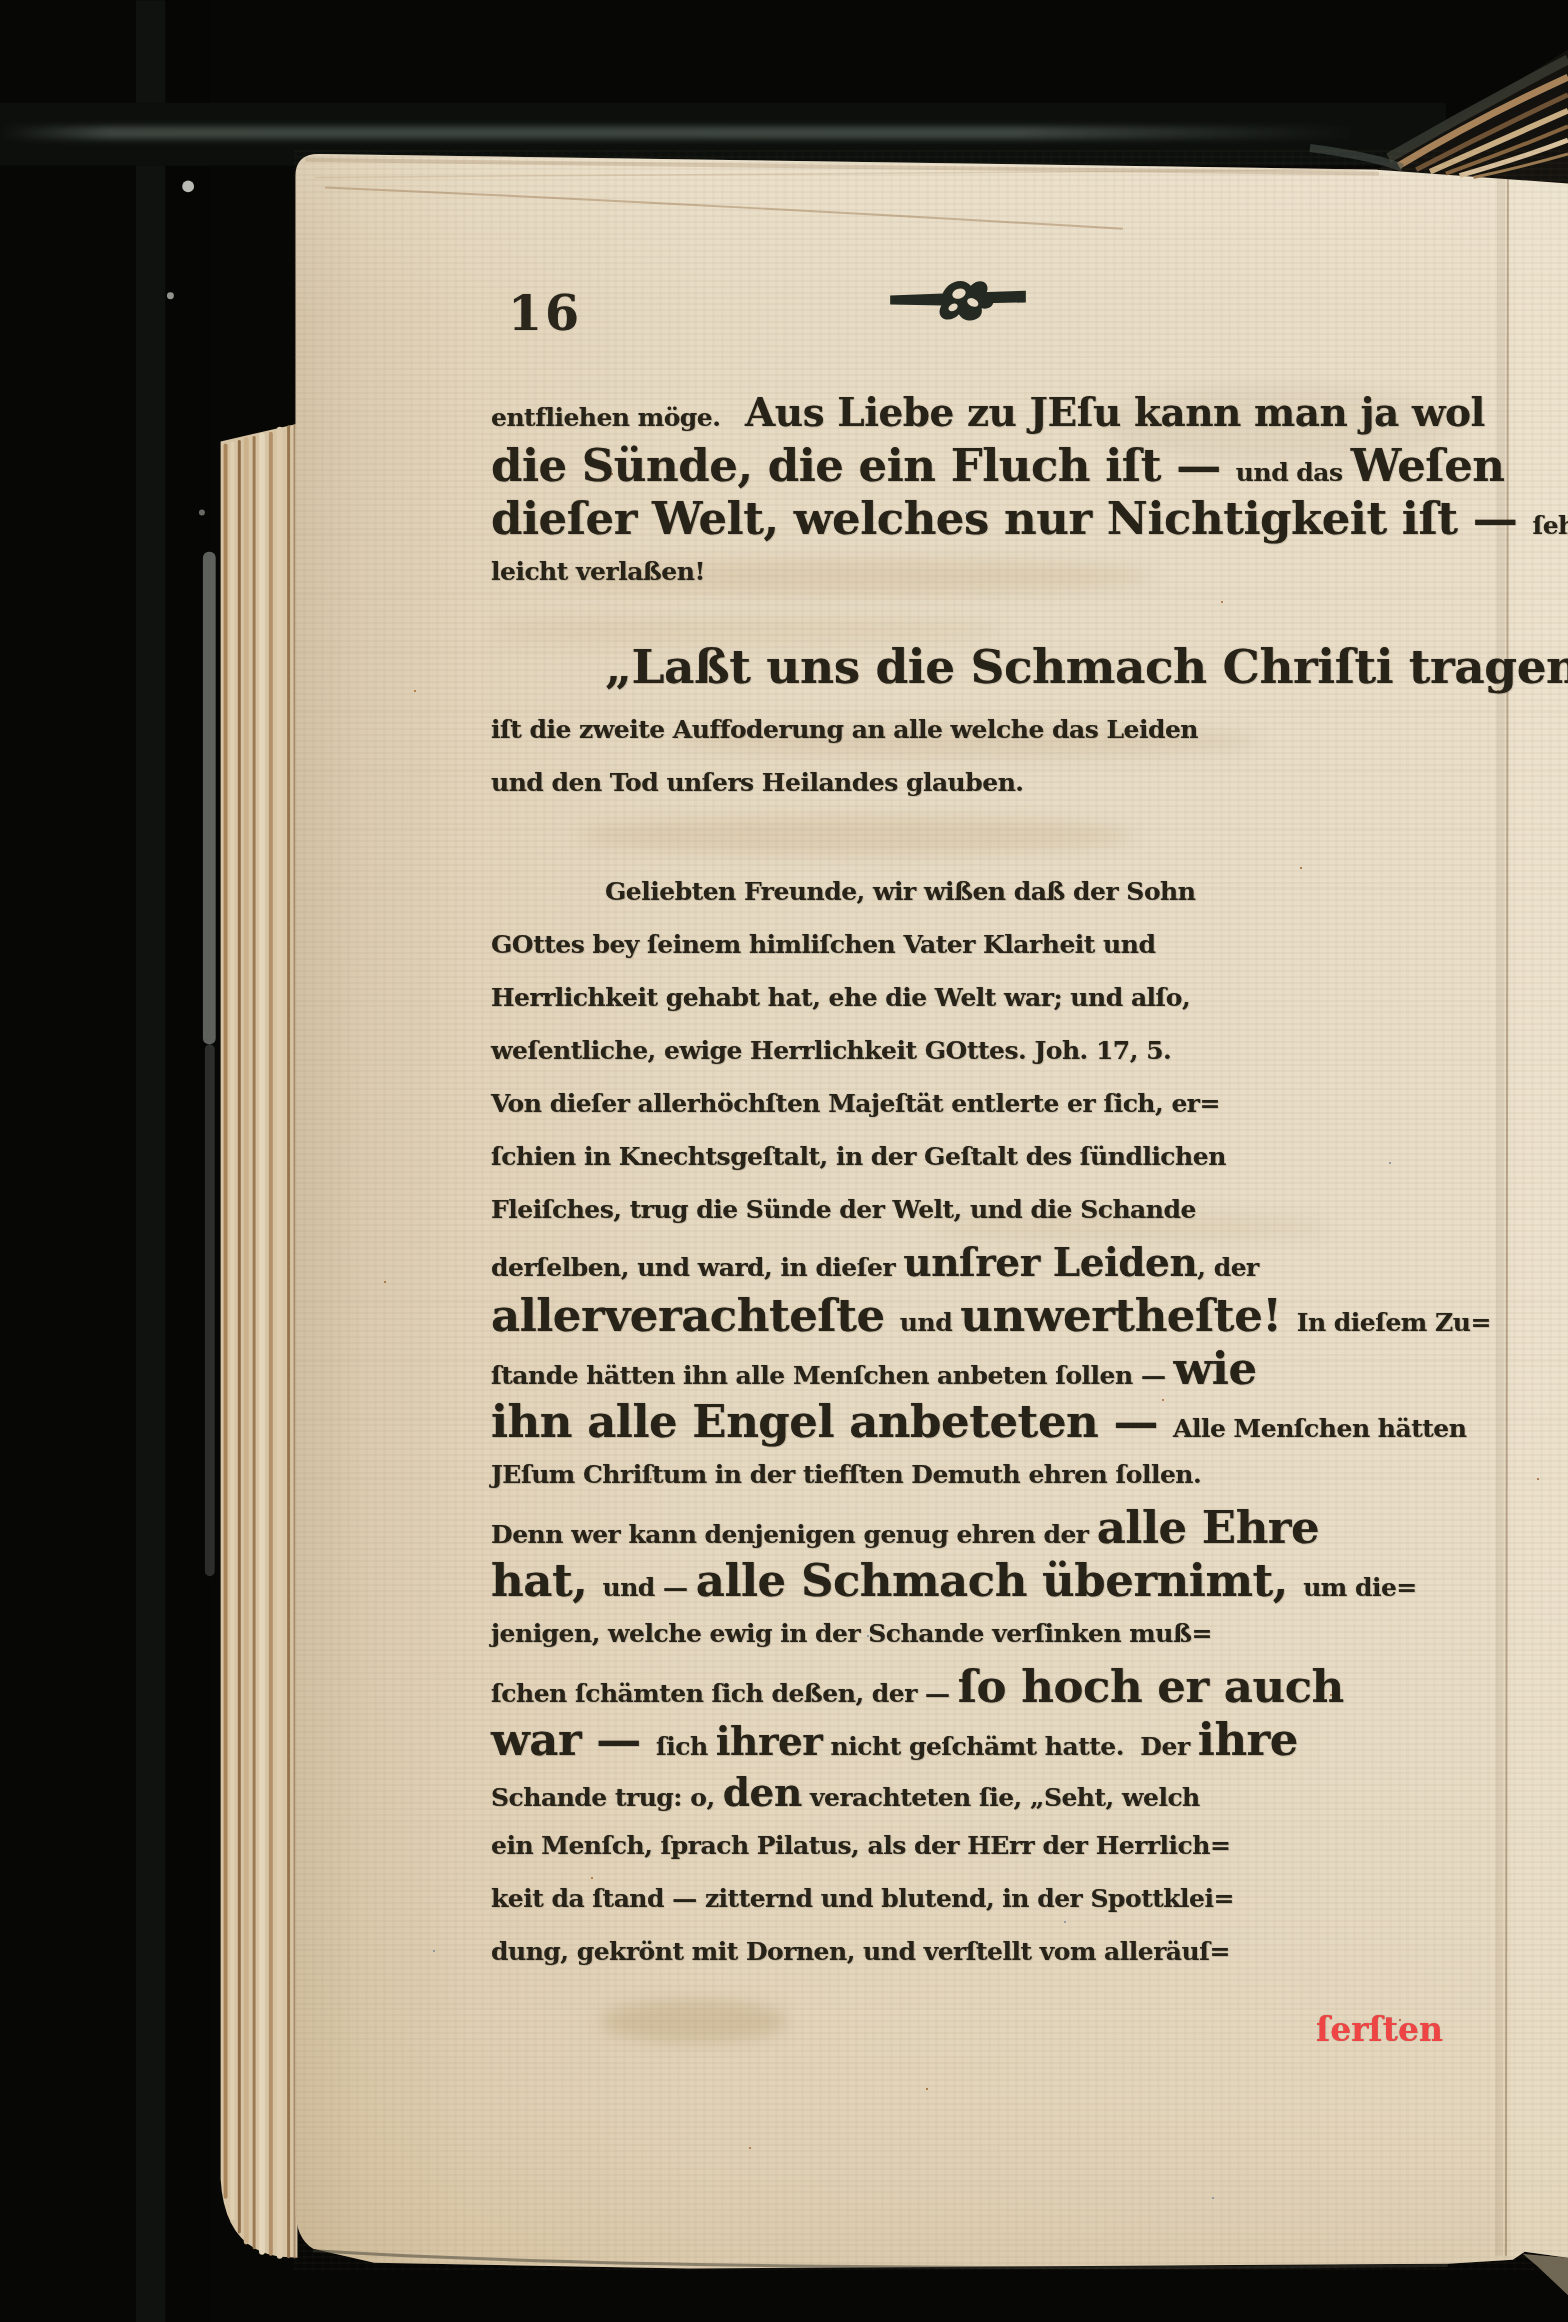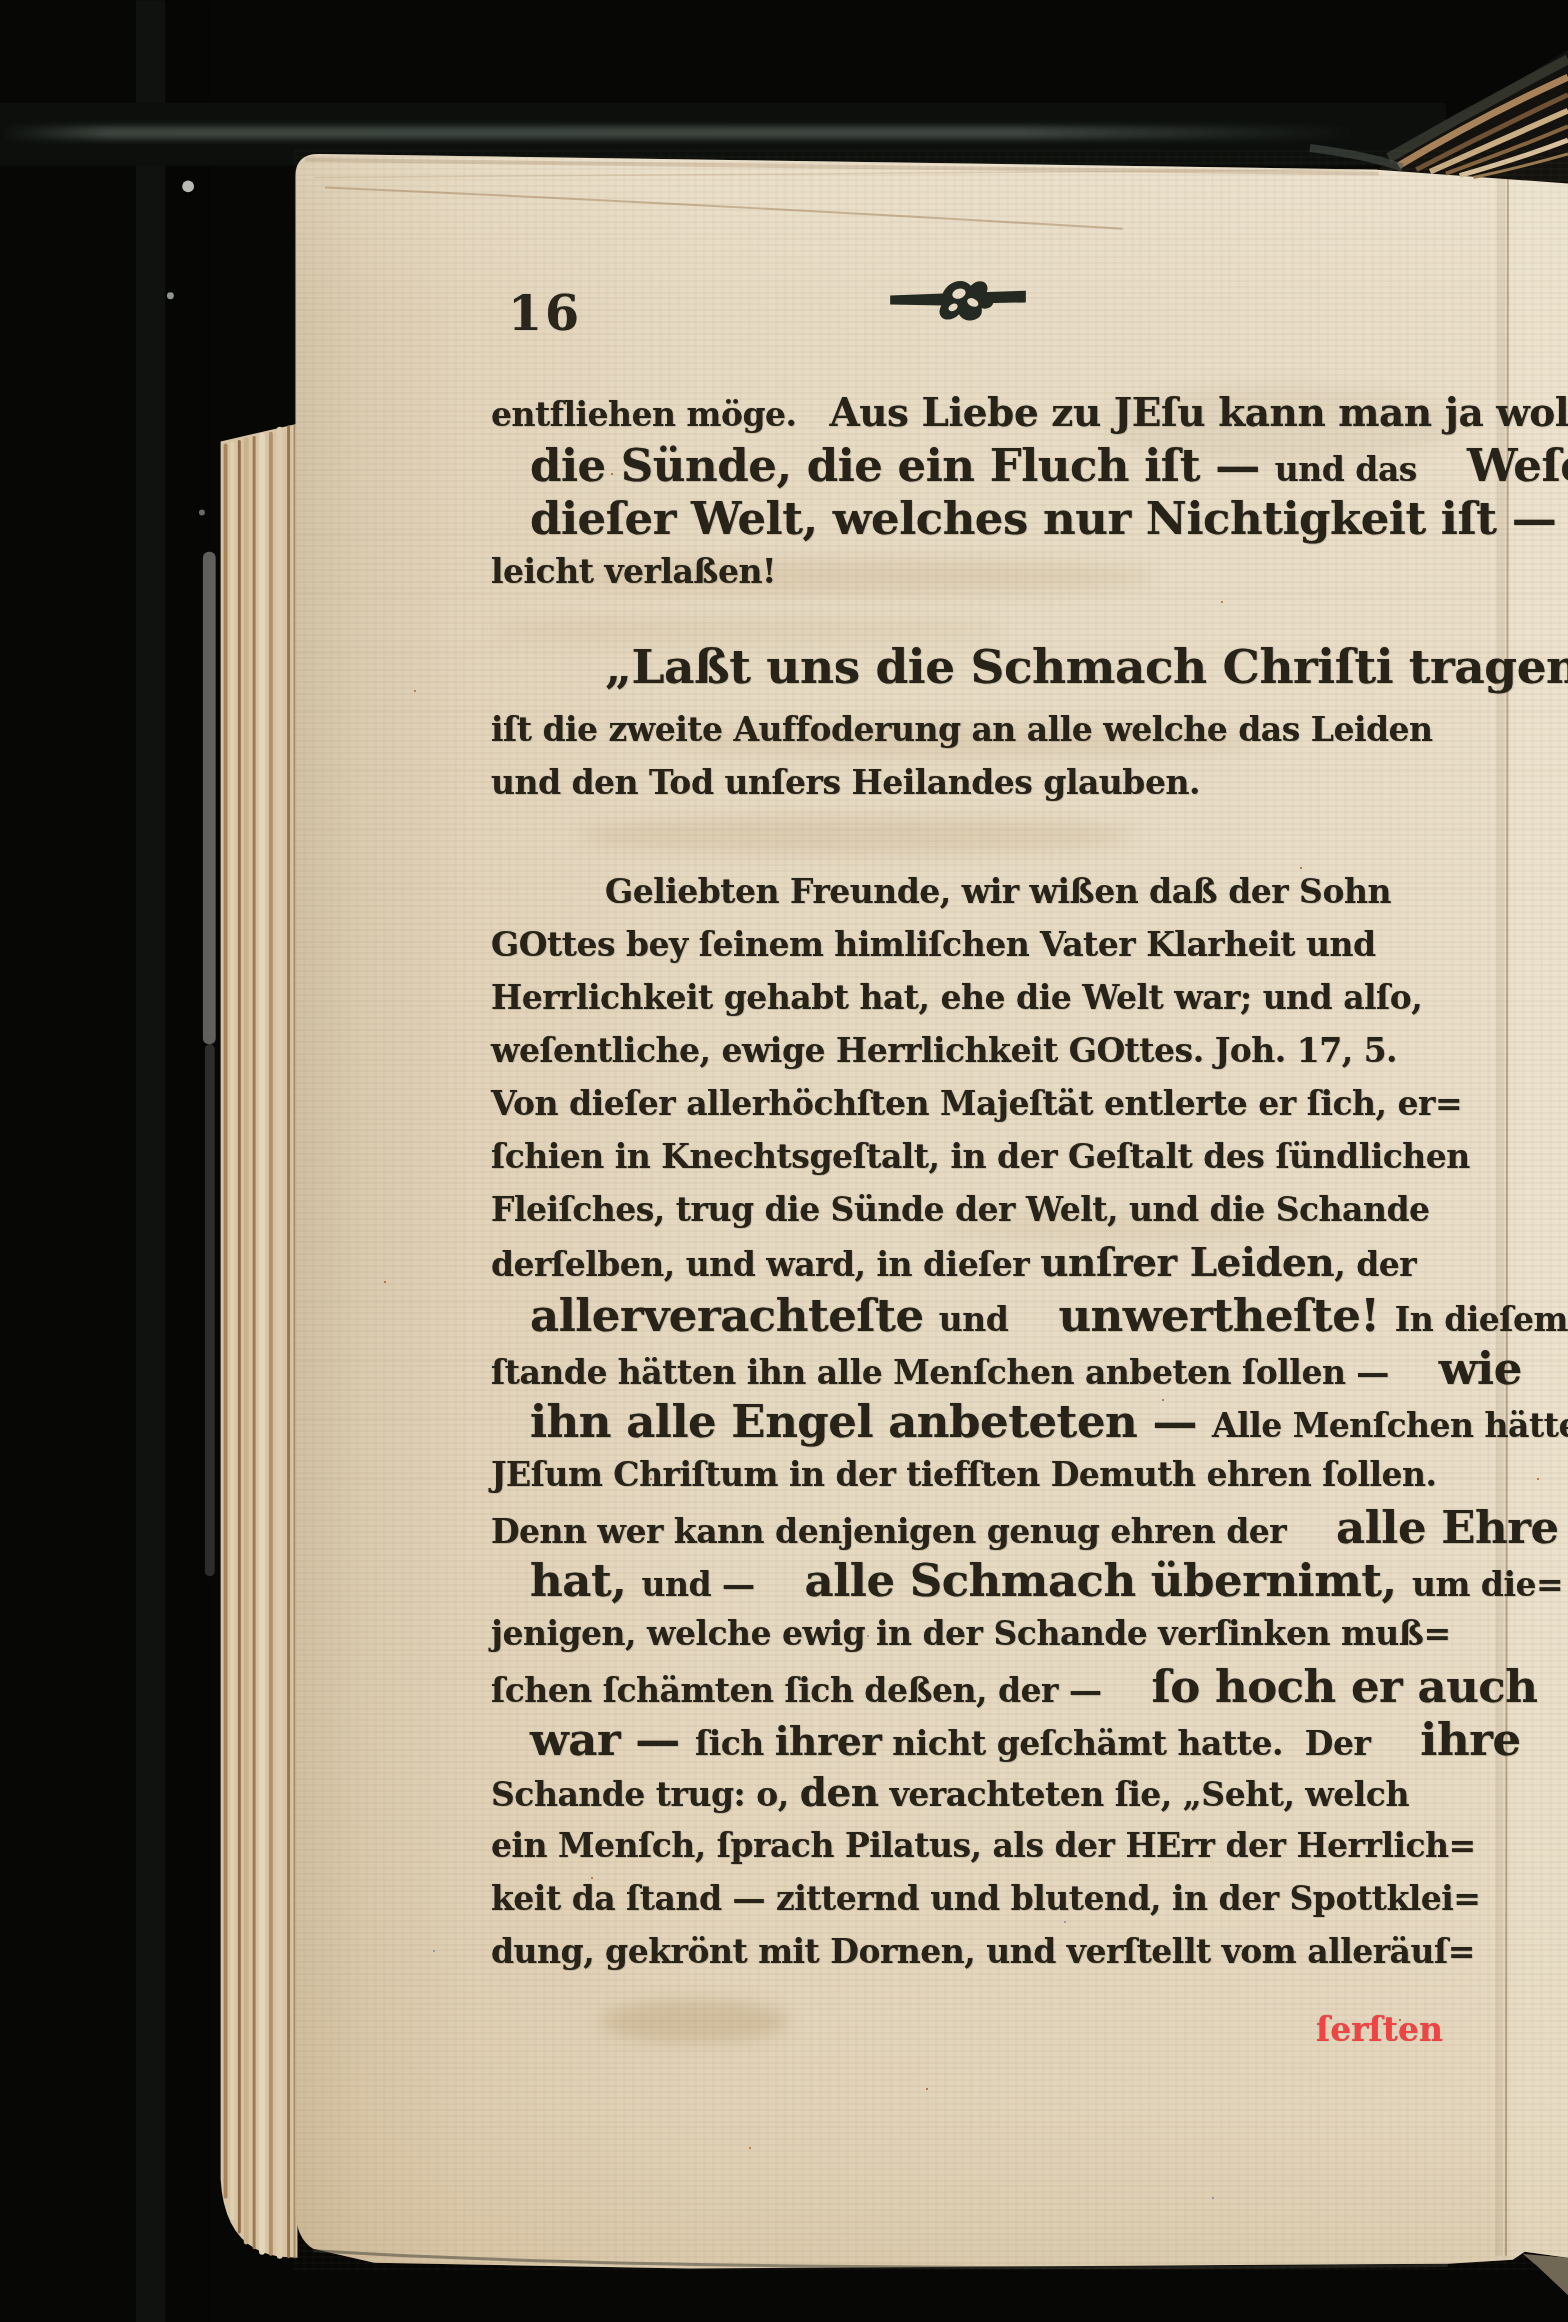--- a/index.html
+++ b/index.html
@@ -11,23 +11,23 @@
   #stage{position:absolute;inset:0;}
   svg.bg{position:absolute;left:0;top:0;}
   
   .text-layer{position:absolute;inset:0;color:#282318;}
   .para{position:absolute;left:491px;width:960px;}
   .line{height:53px;white-space:pre;font-weight:700;
         text-shadow:0 0 1px rgba(40,32,18,.45),1px 1px 0 rgba(40,32,18,.12);
         letter-spacing:-0.5px;}
   .line span{line-height:53px;}
   .line.indent{margin-left:114px;}
-  .s-b{font-size:33px;}
+  .s-b{font-size:25px;}
   .s-m{font-size:39px;}
-  .s-l{font-size:45px;margin-left:39px;}
+  .s-l{font-size:45px;}
   .s-x{font-size:47px;}
   .para[data-idx="1"] .line:nth-child(2){margin-top:10px;}
   .page-number{
     position:absolute;left:508px;top:284px;font-size:49px;font-weight:700;
     color:#2a261c;letter-spacing:3px;
     text-shadow:0 0 1px rgba(40,32,18,.5);
   }
   .ornament{position:absolute;left:888px;top:270px;width:140px;height:59px;}
   .catchword{
     position:absolute;left:491px;top:2010px;width:952px;text-align:right;

